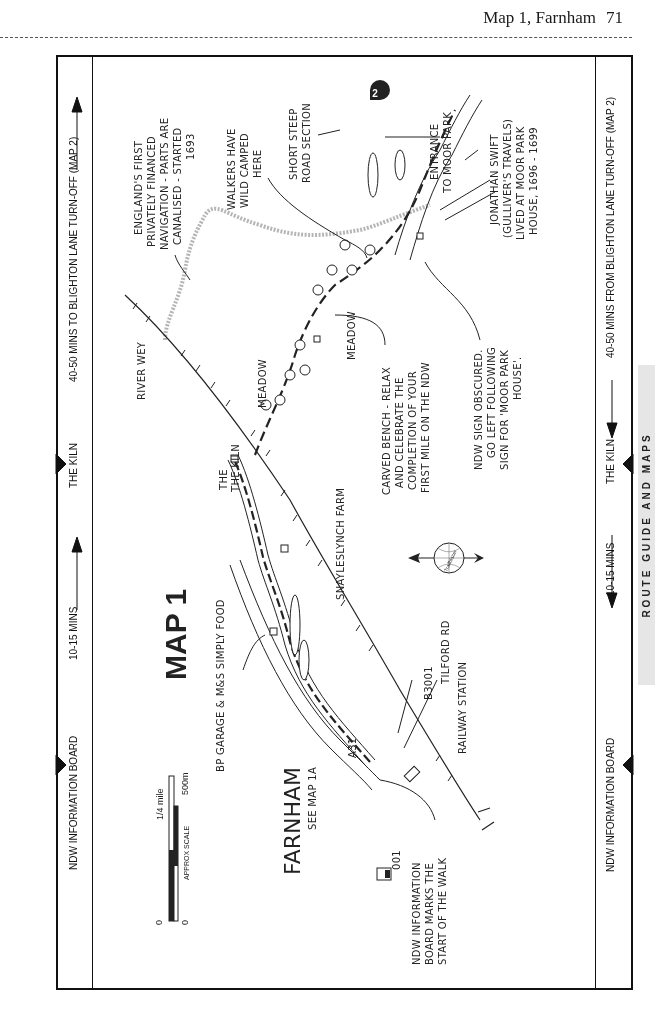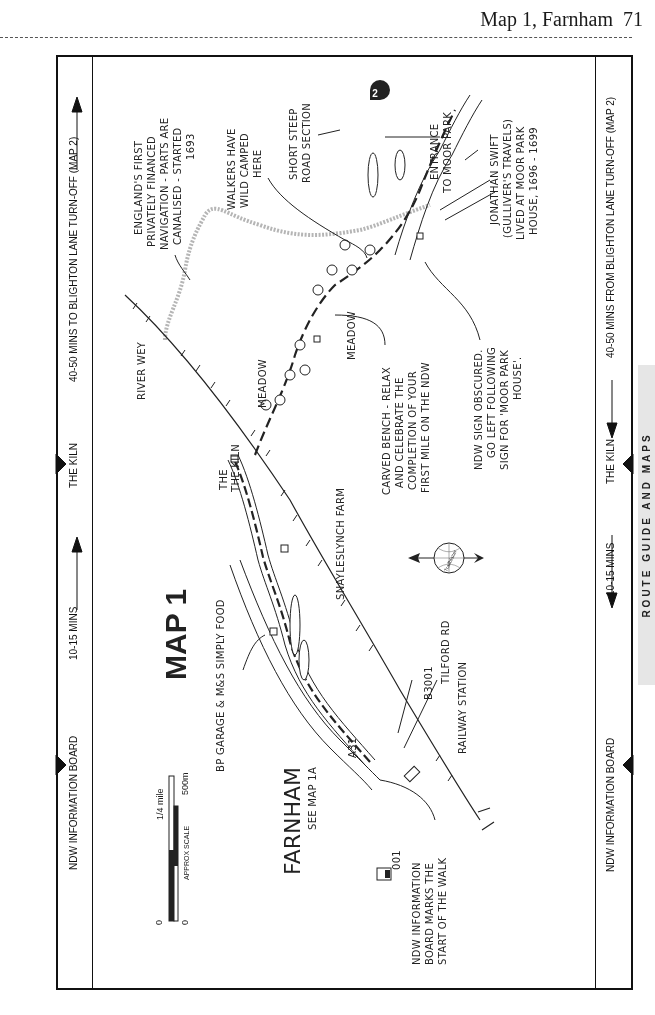--- a/index.html
+++ b/index.html
@@ -1,17 +1,17 @@
 <!DOCTYPE html>
 <html><head>
 <meta charset="utf-8">
 <style>
   html, body { margin:0; padding:0; background:#ffffff; }
   body { width:655px; height:1015px; position:relative; overflow:hidden; font-family:"Liberation Serif", serif; color:#1a1a1a; }
-  .running-head { position:absolute; top:8px; right:12px; font-size:20px; font-family:"Liberation Serif", serif; white-space:nowrap;margin-left:16px; }
+  .running-head { position:absolute; top:8px; right:32px; font-size:17px; font-family:"Liberation Serif", serif; white-space:nowrap;margin-left:16px; }
   .running-head .pg { margin-left:10px; }
   .head-rule { position:absolute; top:37px; left:0; width:632px; height:0; border-top:1px dashed #555; }
   .frame { position:absolute; left:56px; top:55px; width:577px; height:935px; border:2px solid #111; box-sizing:border-box; }
   .frame-inner-left { position:absolute; left:92px; top:55px; width:0; height:935px; border-left:1px solid #111; }
   .frame-inner-right { position:absolute; left:595px; top:55px; width:0; height:935px; border-left:1px solid #111; }
   .side-tab { position:absolute; left:638px; top:365px; width:17px; height:320px; background:#e6e6e6; }
   .side-tab-label { position:absolute; left:646px; top:525px; transform:translate(-50%,-50%) rotate(-90deg); font-family:"Liberation Sans", sans-serif; font-weight:bold; font-size:10px; letter-spacing:3px; white-space:nowrap; color:#222; }
   .vtext { position:absolute; transform-origin:0 0; transform:rotate(-90deg); white-space:nowrap; font-family:"Liberation Sans", sans-serif; }
   .strip-text { font-size:10px; color:#111; }
   svg.map { position:absolute; left:0; top:0; }

